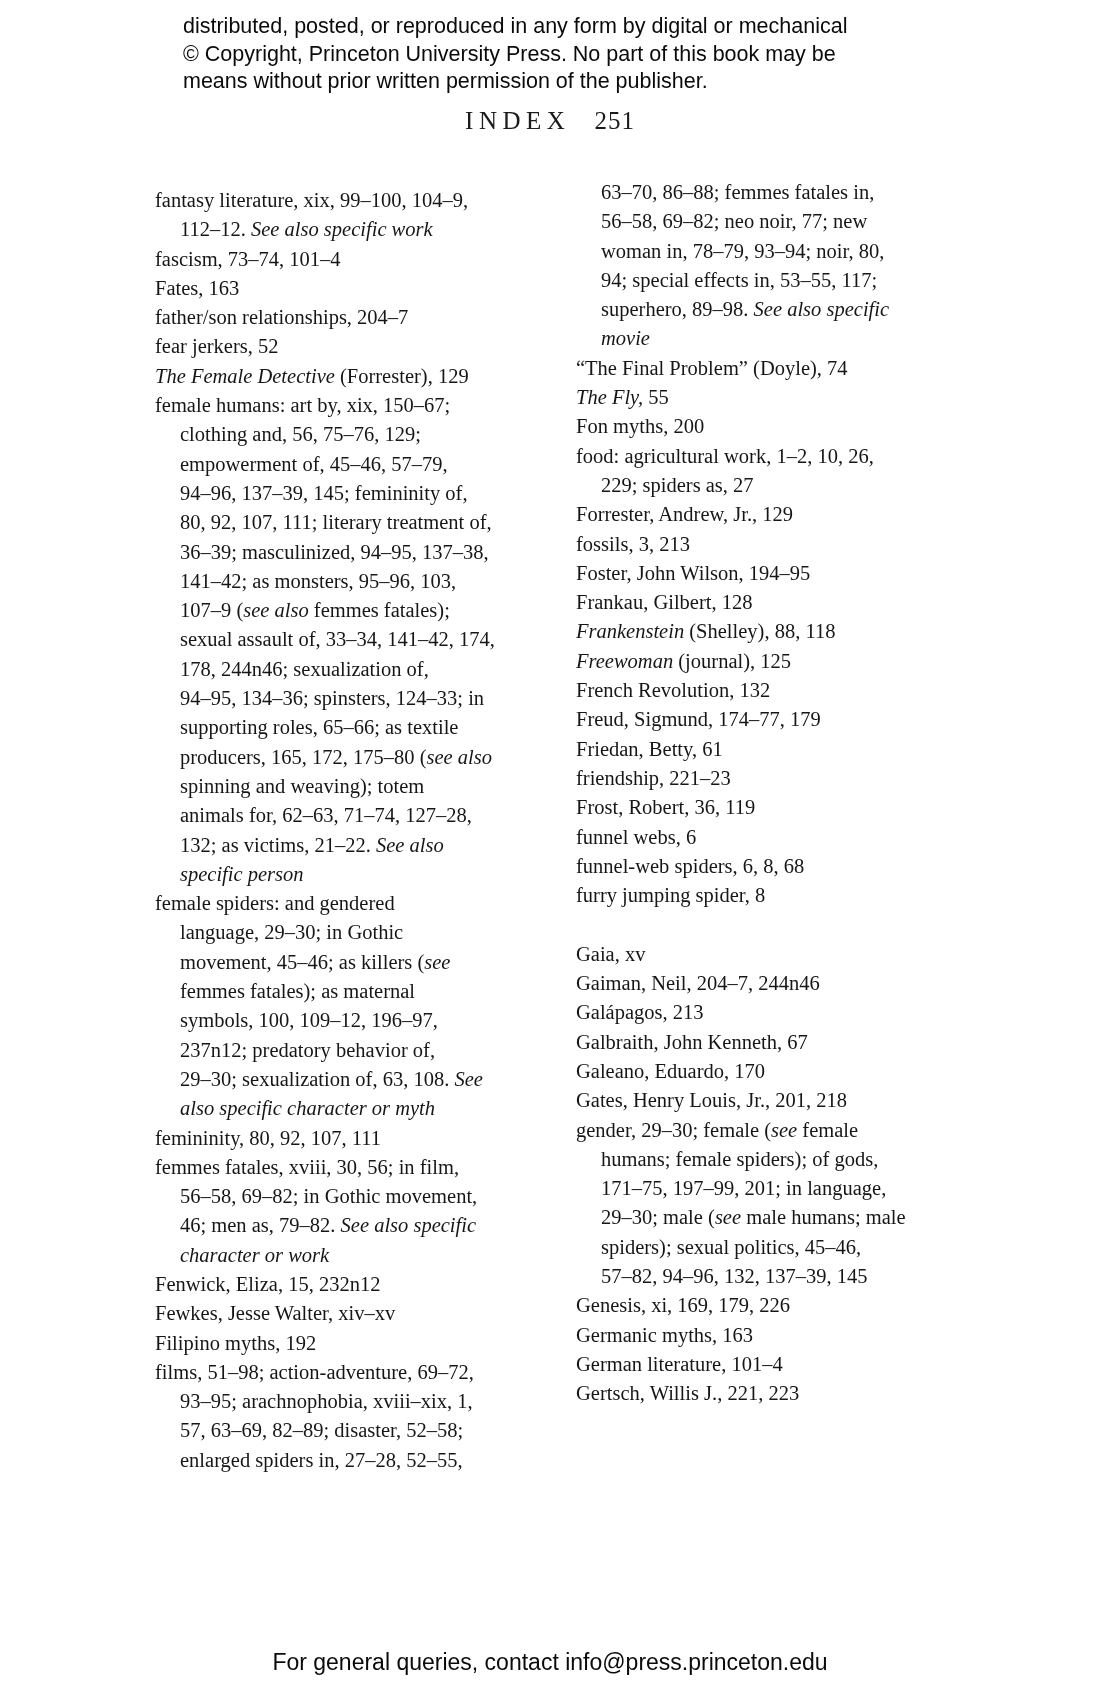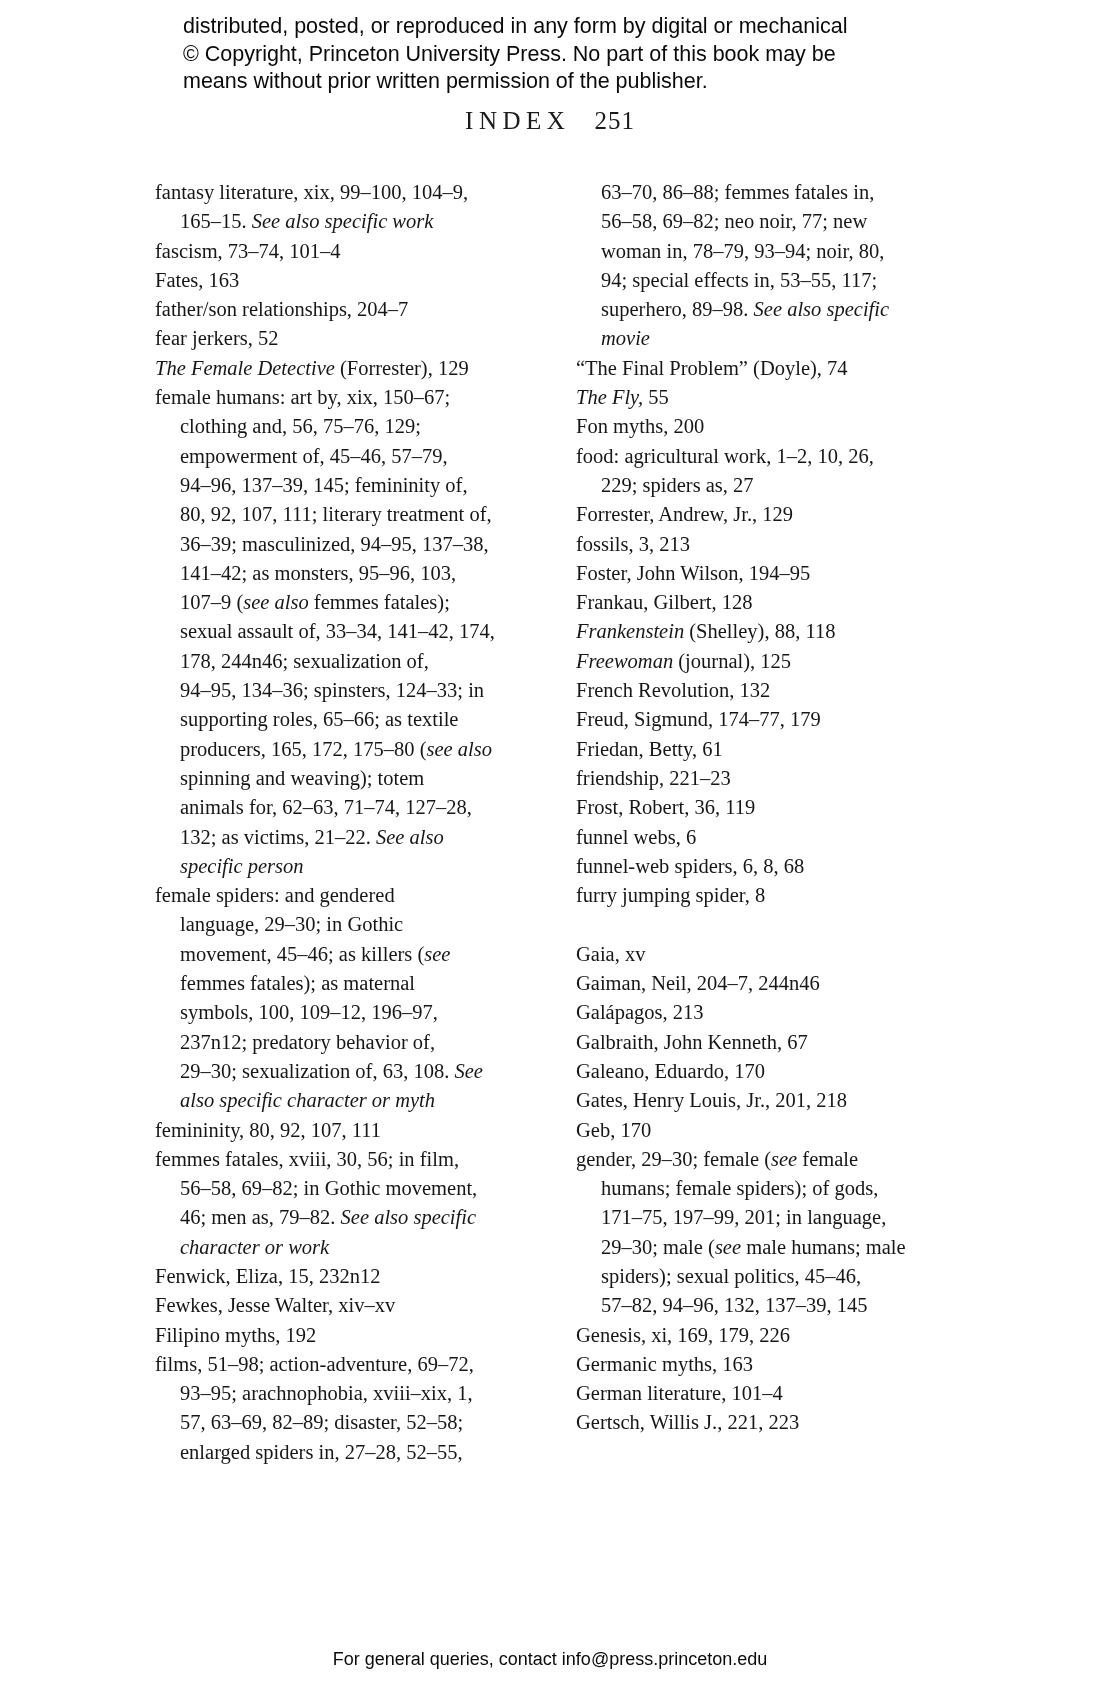--- a/index.html
+++ b/index.html
@@ -20,50 +20,50 @@
     font-family:"Liberation Serif", serif;
     font-size:25px; color:#1b1b1b;
   }
   .header .title { letter-spacing:5.5px; }
   .header .pagenum { margin-left:24px; letter-spacing:1px; }
   .col {
     position:absolute; top:178px;
     font-family:"Liberation Serif", serif;
     font-size:20.5px; line-height:29.3px; color:#161616;
   }
-  .col-left  { left:155px; width:410px; }
+  .col-left  { left:155px; width:410px;margin-top:8px; }
   .col-right { left:576px; width:430px; }
   .line { white-space:nowrap; height:29.3px; }
   .line.indent { padding-left:25px; }
   .it { font-style:italic; }
   .footer {
     position:absolute; top:1649px; left:0; width:1100px;
     text-align:center;
     font-family:"Liberation Sans", sans-serif;
-    font-size:18px; color:#0a0a0a;
+    font-size:23px; color:#0a0a0a;
   }
 </style>
 </head>
 <body>
 
 <div class="page">
 
   <div class="copyright">
     <div>distributed, posted, or reproduced in any form by digital or mechanical</div>
     <div>© Copyright, Princeton University Press. No part of this book may be</div>
     <div>means without prior written permission of the publisher.</div>
   </div>
 
   <div class="header">
     <span class="title">INDEX</span><span class="pagenum">251</span>
   </div>
 
   <div class="col col-left">
       <div class="line"><span>fantasy literature, xix, 99–100, 104–9,</span></div>
-      <div class="line indent"><span>165–15. </span><span class="it">See also specific work</span></div>
+      <div class="line indent"><span>112–12. </span><span class="it">See also specific work</span></div>
       <div class="line"><span>fascism, 73–74, 101–4</span></div>
       <div class="line"><span>Fates, 163</span></div>
       <div class="line"><span>father/son relationships, 204–7</span></div>
       <div class="line"><span>fear jerkers, 52</span></div>
       <div class="line"><span class="it">The Female Detective</span><span> (Forrester), 129</span></div>
       <div class="line"><span>female humans: art by, xix, 150–67;</span></div>
       <div class="line indent"><span>clothing and, 56, 75–76, 129;</span></div>
       <div class="line indent"><span>empowerment of, 45–46, 57–79,</span></div>
       <div class="line indent"><span>94–96, 137–39, 145; femininity of,</span></div>
       <div class="line indent"><span>80, 92, 107, 111; literary treatment of,</span></div>
@@ -126,21 +126,20 @@
       <div class="line"><span>funnel webs, 6</span></div>
       <div class="line"><span>funnel-web spiders, 6, 8, 68</span></div>
       <div class="line"><span>furry jumping spider, 8</span></div>
       <div class="line"></div>
       <div class="line"><span>Gaia, xv</span></div>
       <div class="line"><span>Gaiman, Neil, 204–7, 244n46</span></div>
       <div class="line"><span>Galápagos, 213</span></div>
       <div class="line"><span>Galbraith, John Kenneth, 67</span></div>
       <div class="line"><span>Galeano, Eduardo, 170</span></div>
       <div class="line"><span>Gates, Henry Louis, Jr., 201, 218</span></div>
-      <div class="line"><span>Geb, 170</span></div>
       <div class="line"><span>gender, 29–30; female (</span><span class="it">see</span><span> female</span></div>
       <div class="line indent"><span>humans; female spiders); of gods,</span></div>
       <div class="line indent"><span>171–75, 197–99, 201; in language,</span></div>
       <div class="line indent"><span>29–30; male (</span><span class="it">see</span><span> male humans; male</span></div>
       <div class="line indent"><span>spiders); sexual politics, 45–46,</span></div>
       <div class="line indent"><span>57–82, 94–96, 132, 137–39, 145</span></div>
       <div class="line"><span>Genesis, xi, 169, 179, 226</span></div>
       <div class="line"><span>Germanic myths, 163</span></div>
       <div class="line"><span>German literature, 101–4</span></div>
       <div class="line"><span>Gertsch, Willis J., 221, 223</span></div>

